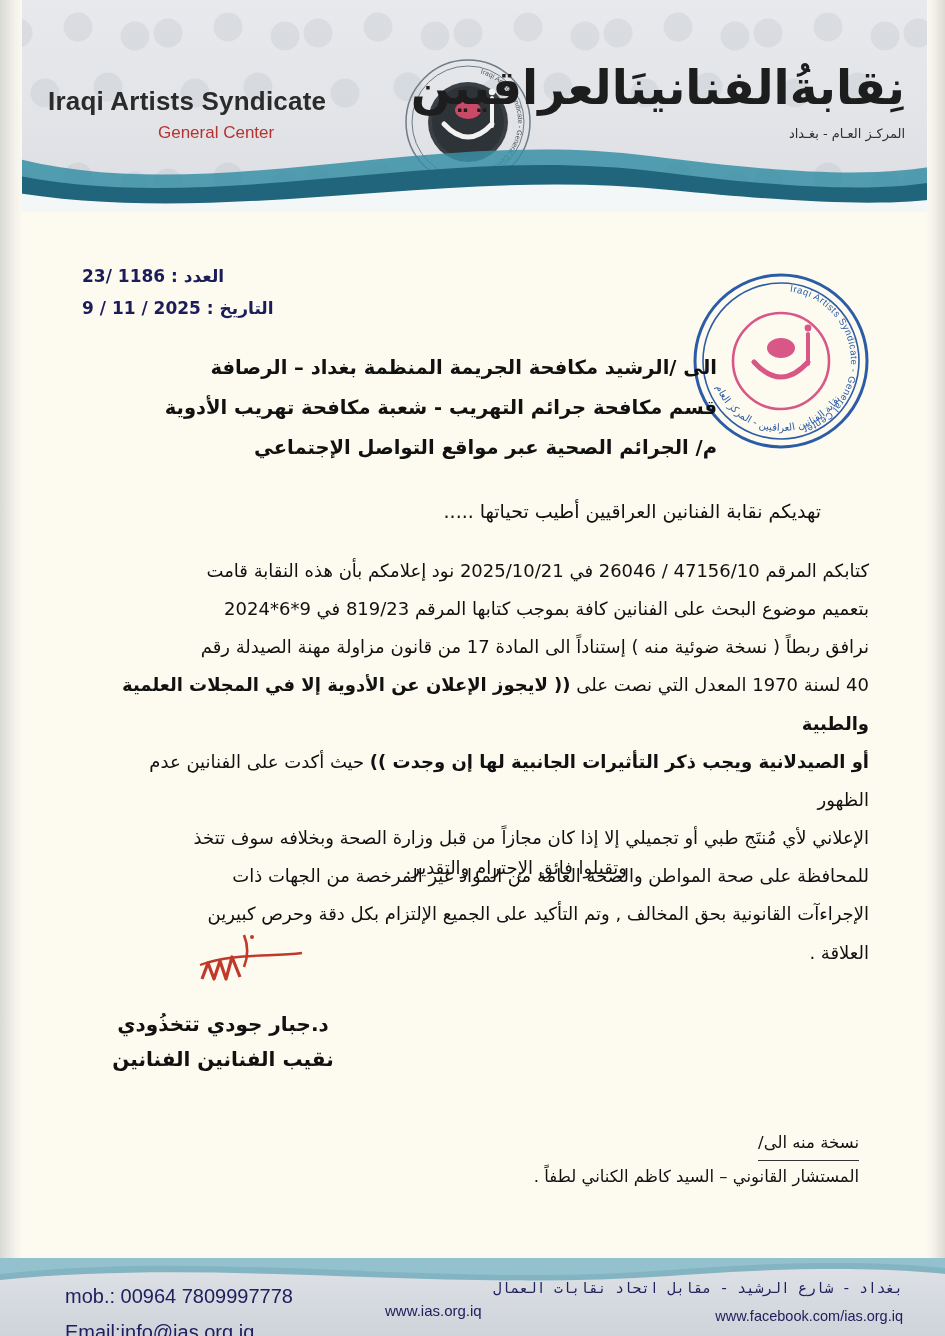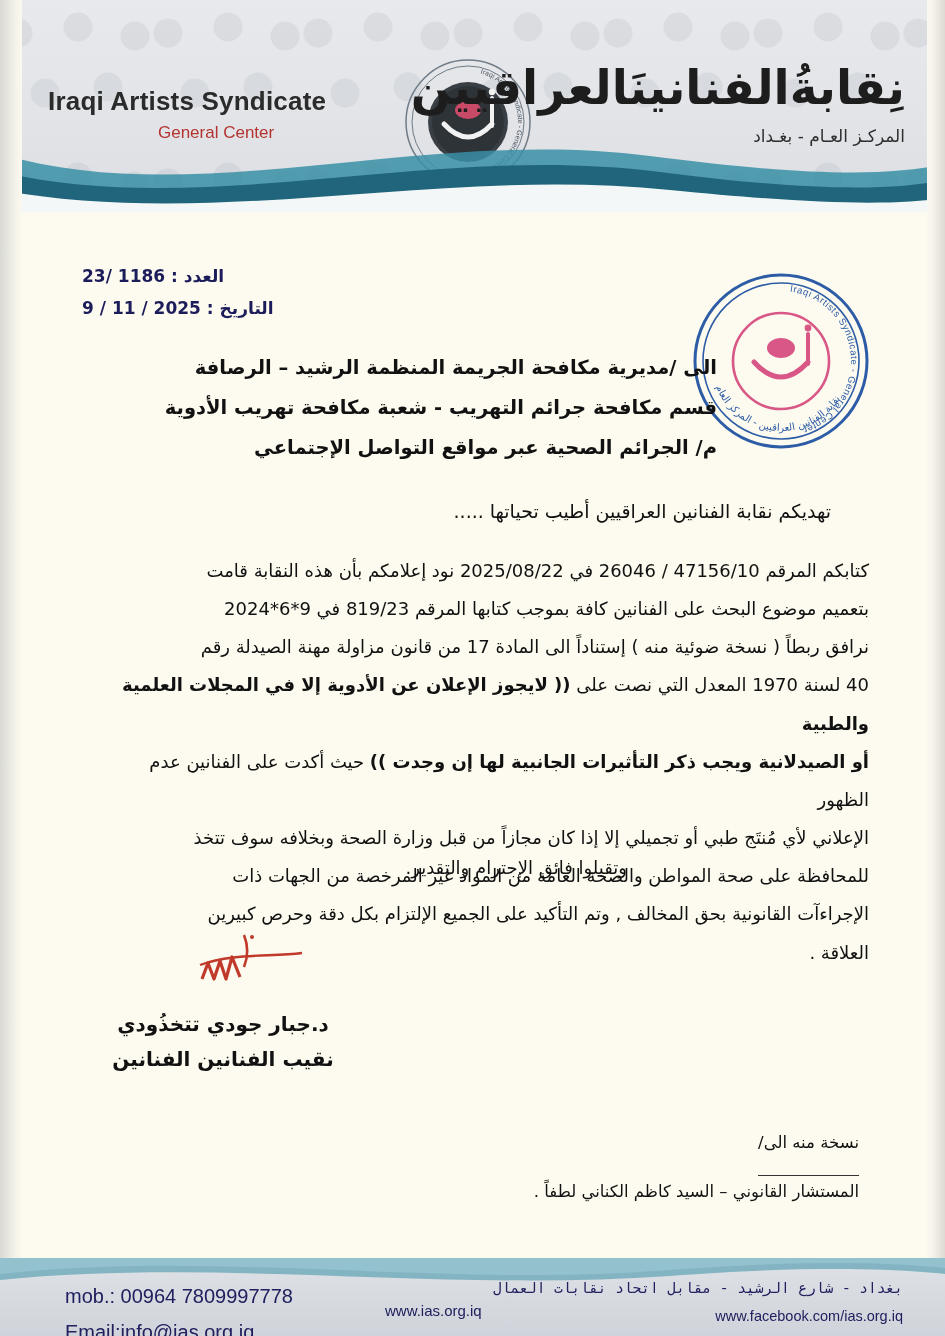--- a/index.html
+++ b/index.html
@@ -70,21 +70,21 @@
     position: absolute; right: 40px; top: 62px;
     text-align: right; direction: rtl;
   }
   .logo-ar .ar-main {
     font-family: "DejaVu Sans", sans-serif;
     font-size: 47px; font-weight: bold; color: #1d1d1d;
     line-height: 1.1; letter-spacing: -1px;
   }
   .logo-ar .ar-sub {
     font-family: "DejaVu Sans", sans-serif;
-    font-size: 17px; color: #2f2f2f; margin-top: 12px; letter-spacing: 2px;
+    font-size: 13px; color: #2f2f2f; margin-top: 12px; letter-spacing: 2px;
   }
 
   
   .body-area {
     position: absolute; top: 212px; left: 22px;
     width: 905px; height: 1060px;
     background: #fdfbef;
   }
 
   .meta {
@@ -103,21 +103,21 @@
 
   .addr {
     position: absolute; top: 136px; right: 210px;
     direction: rtl; text-align: right;
     font-family: "DejaVu Sans", sans-serif;
     font-size: 19.5px; font-weight: bold; color: #111;
     line-height: 2.05;
   }
 
   .greeting {
-    position: absolute; top: 288px; right: 96px;
+    position: absolute; top: 288px; right: 106px;
     direction: rtl; text-align: right;
     font-family: "DejaVu Sans", sans-serif;
     font-size: 19px; color: #111;
   }
 
   .content {
     position: absolute; top: 340px; right: 58px;
     width: 760px;
     direction: rtl; text-align: right;
     font-family: "DejaVu Sans", sans-serif;
@@ -146,21 +146,21 @@
     font-size: 20px; font-weight: bold; color: #111;
     line-height: 1.75;
   }
 
   .cc {
     position: absolute; top: 915px; right: 68px;
     direction: rtl; text-align: right;
     font-family: "DejaVu Sans", sans-serif;
     font-size: 16.5px; color: #111; line-height: 1.9;
   }
-  .cc .cc-title { border-bottom: 1px solid #333; display: inline-block; padding-bottom: 17px; }
+  .cc .cc-title { border-bottom: 1px solid #333; display: inline-block; padding-bottom: 2px; }
 
   
   .footer {
     position: absolute; bottom: 0; left: 0; width: 945px; height: 78px;
     background: linear-gradient(to bottom, #dfe2e7, #cfd4da);
     overflow: hidden;
   }
   .footer-wave { position: absolute; top: 0; left: 0; width: 945px; height: 34px; }
   .footer-left {
     position: absolute; left: 65px; top: 20px;
@@ -248,29 +248,29 @@
           <textPath href="#stampArcTop" startOffset="2%">Iraqi Artists Syndicate - General Center</textPath>
         </text>
         <path id="stampArcBot" d="M21 91 a70 70 0 0 0 140 0" fill="none"></path>
         <text font-size="10" fill="#1c4fa1" font-family="DejaVu Sans, sans-serif">
           <textPath href="#stampArcBot" startOffset="12%">نقابة الفنانين العراقيين - المركز العام</textPath>
         </text>
       </g>
     </svg>
 
     <div class="addr">
-      <div>الى /مديرية مكافحة الجريمة المنظمة الرشيد – الرصافة</div>
+      <div>الى /الرشيد مكافحة الجريمة المنظمة بغداد – الرصافة</div>
       <div>قسم مكافحة جرائم التهريب - شعبة مكافحة تهريب الأدوية</div>
       <div>م/ الجرائم الصحية عبر مواقع التواصل الإجتماعي</div>
     </div>
 
     <div class="greeting">تهديكم نقابة الفنانين العراقيين أطيب تحياتها .....</div>
 
     <div class="content">
-      <p>كتابكم المرقم 47156/10 / 26046 في 2025/08/22 نود إعلامكم بأن هذه النقابة قامت</p>
+      <p>كتابكم المرقم 47156/10 / 26046 في 2025/10/21 نود إعلامكم بأن هذه النقابة قامت</p>
       <p>بتعميم موضوع البحث على الفنانين كافة بموجب كتابها المرقم 819/23 في 9*6*2024</p>
       <p>نرافق ربطاً ( نسخة ضوئية منه ) إستناداً الى المادة  17 من قانون مزاولة مهنة الصيدلة رقم</p>
       <p>
         <span>40 لسنة 1970 المعدل التي نصت على </span><span class="bold">(( لايجوز الإعلان عن الأدوية إلا في المجلات العلمية والطبية</span>
       </p>
       <p>
         <span class="bold">أو الصيدلانية ويجب ذكر التأثيرات الجانبية لها إن وجدت ))</span><span> حيث أكدت على الفنانين عدم الظهور</span>
       </p>
       <p>الإعلاني لأي مُنتَج طبي أو تجميلي إلا إذا كان مجازاً من قبل وزارة الصحة وبخلافه سوف تتخذ</p>
       <p>للمحافظة على صحة المواطن والصحة العامة من المواد غير المرخصة من الجهات ذات</p>

